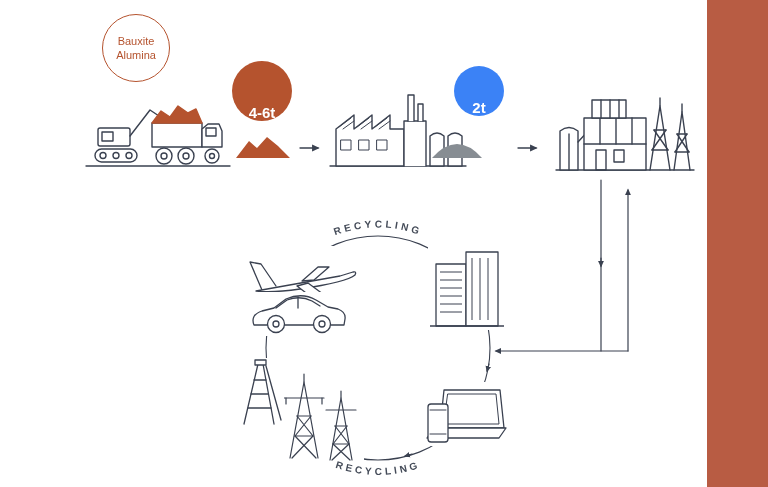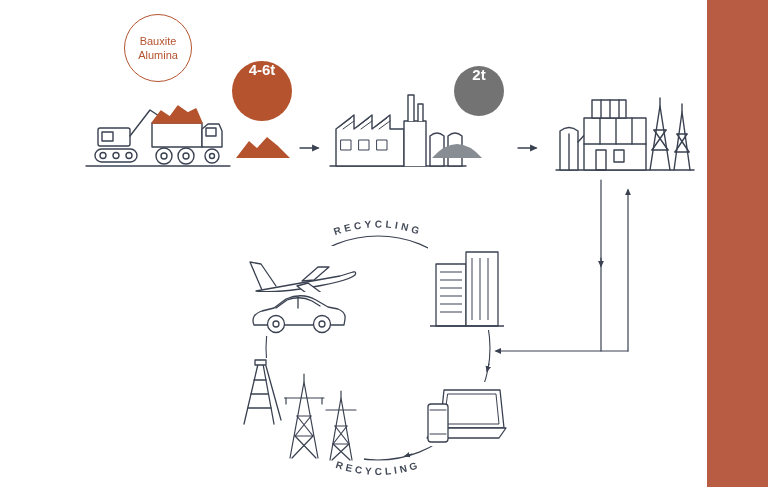--- a/index.html
+++ b/index.html
@@ -3,23 +3,23 @@
 <meta charset="utf-8">
 <style>
   *{margin:0;padding:0;box-sizing:border-box}
   html,body{width:768px;height:487px;background:#fff;font-family:"Liberation Sans",sans-serif;overflow:hidden}
   .canvas{position:relative;width:768px;height:487px;background:#fff}
   .art{position:absolute;left:0;top:0}
   .stage-circle{position:absolute;border-radius:50%;display:flex;flex-direction:column;align-items:center;justify-content:center;text-align:center;font-size:11px;line-height:14px;background:#fff}
   .stage-rust{border:1px solid #b5532e;color:#b5532e}
   .stage-gray{border:1px solid #aaaeb3;color:#8d9298}
   .stage-dark{border:1px solid #333a47;color:#333a47}
-  .qty{position:absolute;border-radius:50%;display:flex;align-items:flex-start;justify-content:center;color:#fff;font-weight:bold;font-size:15px}
+  .qty{position:absolute;border-radius:50%;display:flex;align-items:flex-end;justify-content:center;color:#fff;font-weight:bold;font-size:15px}
   .qty-rust{background:#b5532e}
-  .qty-gray{background:#737373}
+  .qty-gray{background:#3b82f6}
   .qty-dark{background:#2b3240}
   .accent-bar{position:absolute;left:707px;top:0;width:61px;height:487px;background:#b85c43}
   .recycle-label{font-size:10px;font-weight:bold;letter-spacing:3.2px;fill:#454c59}
 </style>
 </head>
 <body>
 
 <div class="canvas">
 
   <svg class="art" width="768" height="487" viewBox="0 0 768 487">
@@ -182,21 +182,21 @@
     </g>
 
     <text class="recycle-label">
       <textPath href="#arcTop" startOffset="50%" text-anchor="middle">RECYCLING</textPath>
     </text>
     <text class="recycle-label">
       <textPath href="#arcBottom" startOffset="50%" text-anchor="middle">RECYCLING</textPath>
     </text>
   </svg>
 
-  <div class="stage-circle stage-rust" style="left:124px;top:14px;width:68px;height:68px">
+  <div class="stage-circle stage-rust" style="left:102px;top:14px;width:68px;height:68px">
     <span>Bauxite</span>
     <span>Alumina</span>
   </div>
   <div class="qty qty-rust" style="left:232px;top:61px;width:60px;height:60px">
     <span>4-6t</span>
   </div>
 
   <div class="qty qty-gray" style="left:454px;top:66px;width:50px;height:50px">
     <span>2t</span>
   </div>

